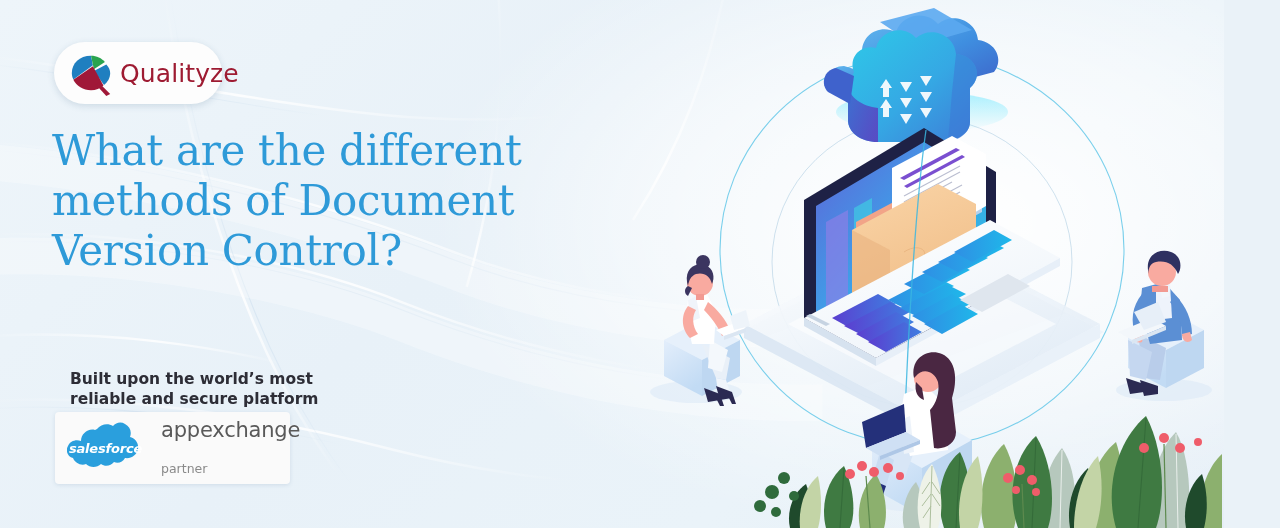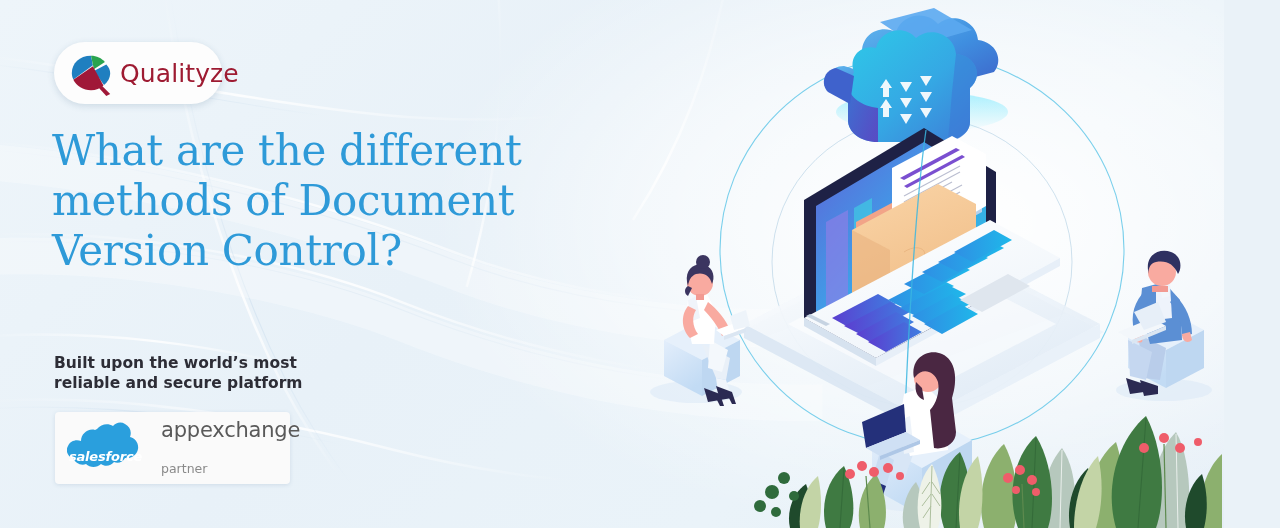--- a/index.html
+++ b/index.html
@@ -68,21 +68,21 @@
     line-height: 50px;
     color: #2e9ad8;
     letter-spacing: -0.3px;
   }
 
   .tagline {
     position: absolute;
     left: 54px;
     top: 353px;
     width: 300px;
-    margin: 0;
+    margin: 16px;
     font-family: "DejaVu Sans", sans-serif;
     font-weight: bold;
     font-size: 15.5px;
     line-height: 20px;
     color: #2d2d36;
   }
 
   .badge {
     position: absolute;
     left: 55px;
@@ -92,21 +92,21 @@
     background: #fafafa;
     border-radius: 4px;
     box-shadow: 0 1px 4px rgba(40,80,120,0.13);
     display: flex;
     align-items: center;
     box-sizing: border-box;
   }
   .badge-cloud { width: 76px; height: 54px; margin-left: 12px; flex: 0 0 76px; position: relative;}
   .badge-sf-text {
     position: absolute;
-    left: 0; top: 8px; width: 76px; height: 54px;
+    left: 0; top: 0; width: 76px; height: 54px;
     display: flex; align-items: center; justify-content: center;
     font-family: "DejaVu Sans", sans-serif;
     font-style: italic;
     font-weight: bold;
     font-size: 13px;
     color: #ffffff;
     letter-spacing: -0.2px;
     padding-left: 1px;
     box-sizing: border-box;
   }

